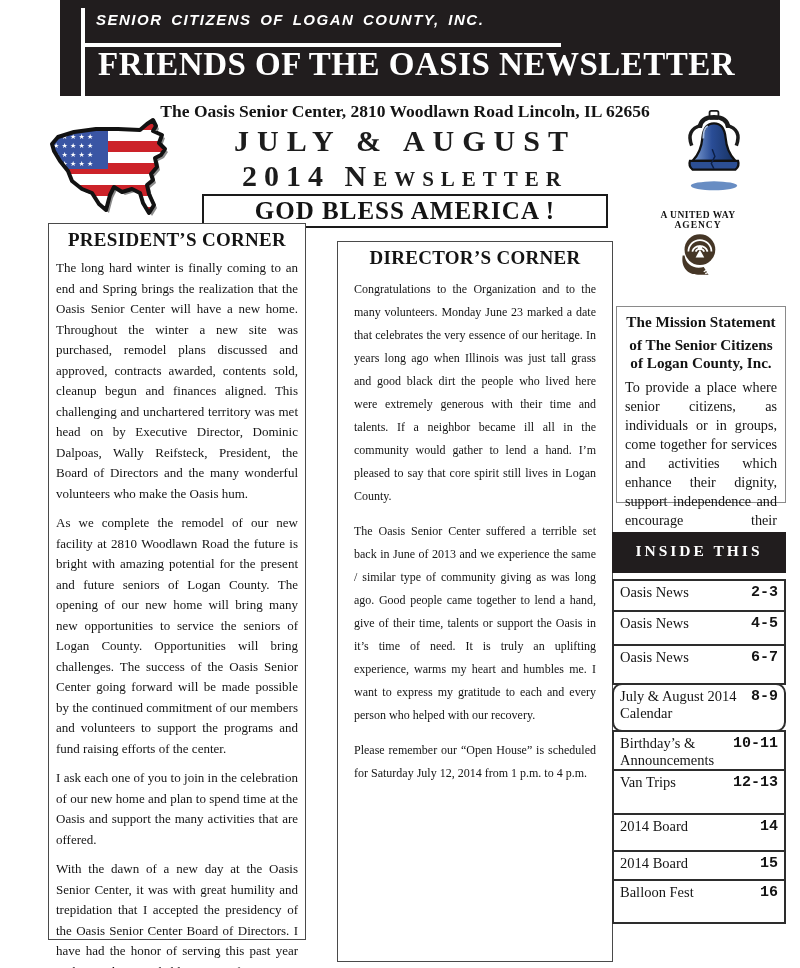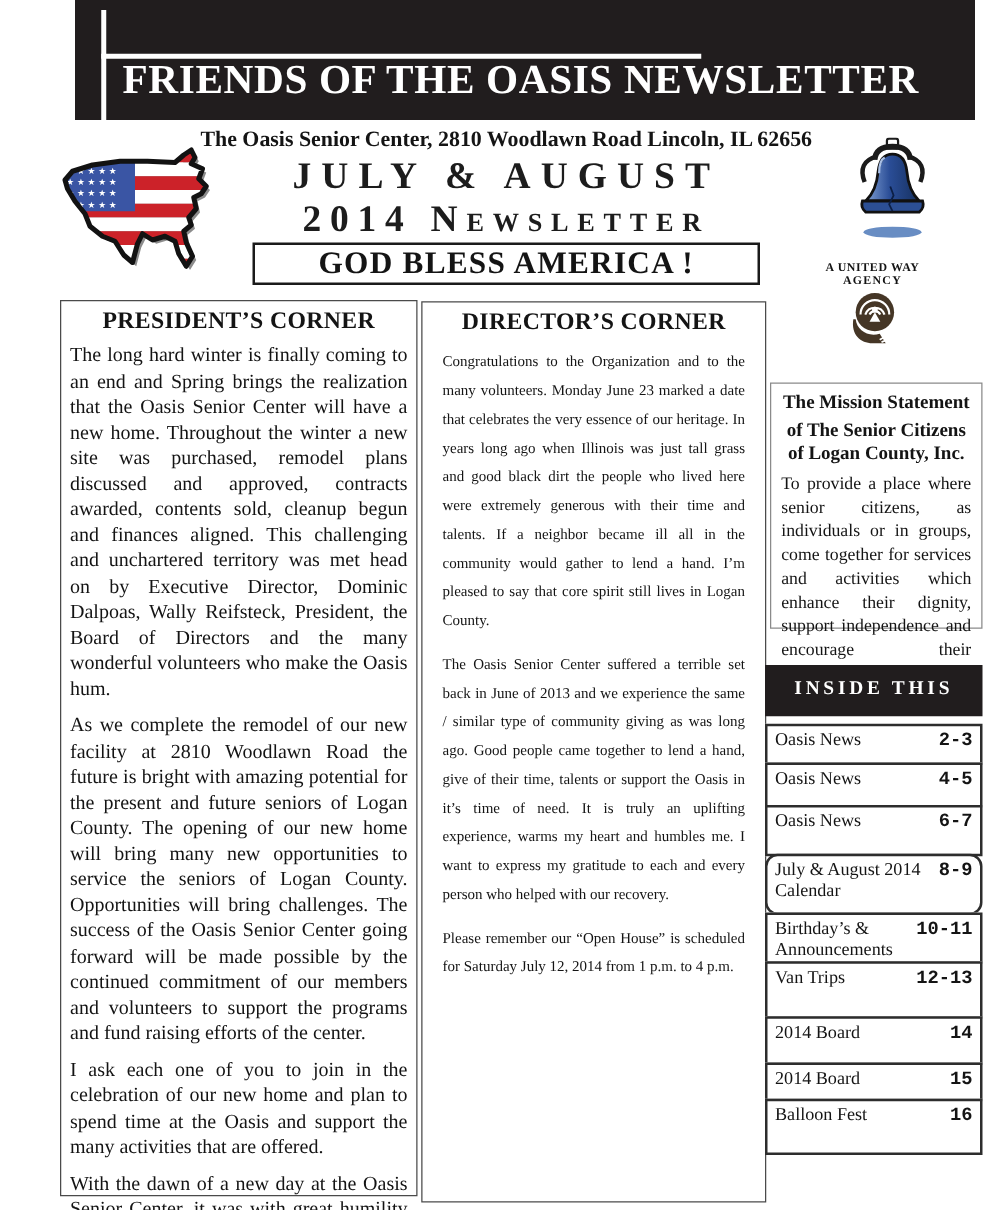--- a/index.html
+++ b/index.html
@@ -30,23 +30,23 @@
   .flag{position:absolute;left:42px;top:116px;width:148px;height:114px;}
   .bell{position:absolute;left:676px;top:110px;width:76px;height:82px;}
   .uw{position:absolute;left:648px;top:210px;width:100px;text-align:center;}
   .uw-t1{font-size:9.5px;font-weight:bold;letter-spacing:.5px;}
   .uw-t2{font-size:9.5px;font-weight:bold;letter-spacing:1px;}
   .uw-logo{margin-top:2px;}
 
   
   .col{position:absolute;box-sizing:border-box;border:1.5px solid #4a4a4a;background:#fff;}
   .col h2{margin:5px 0 2px 0;text-align:center;font-size:19px;letter-spacing:.3px;}
-  .pres{left:48px;top:240px;width:286px;height:717px;padding:0 7px;}
+  .pres{left:48px;top:223px;width:258px;height:717px;padding:0 7px;}
   .dir {left:337px;top:241px;width:276px;height:721px;padding:0 16px;}
-  .body-p{margin:7px 0 9px 0;font-size:16px;line-height:20.5px;text-align:justify;}
+  .body-p{margin:7px 0 9px 0;font-size:13px;line-height:20.5px;text-align:justify;}
   .dir-p{font-size:12px;line-height:23px;margin:9px 0 12px 0;}
 
   
   .mission{position:absolute;left:616px;top:306px;width:170px;height:197px;box-sizing:border-box;
            border:1px solid #8a8a8a;padding:6px 8px 0 8px;background:#fff;}
   .m-t1{font-weight:bold;font-size:15.2px;text-align:center;}
   .m-t2{font-weight:bold;font-size:15.2px;text-align:center;margin-top:5px;}
   .m-body{font-size:14.2px;line-height:19px;text-align:justify;margin-top:6px;}
 
   
@@ -69,20 +69,21 @@
   .toc-row:nth-child(8){min-height:31px;}
   .toc-row:nth-child(9){min-height:45px;}
 </style>
 </head>
 <body>
 
 <div class="page">
 
   <header class="masthead">
     <div class="mast-vline"></div>
+    <div class="mast-org">SENIOR CITIZENS OF LOGAN COUNTY, INC.</div>
     <div class="mast-hline"></div>
     <h1 class="mast-title">FRIENDS OF THE OASIS NEWSLETTER</h1>
   </header>
 
   <div class="address">The Oasis Senior Center, 2810 Woodlawn Road Lincoln, IL  62656</div>
 
   <div class="flag">
     <svg width="148" height="114" viewBox="0 0 148 114">
       <defs>
         <clipPath id="usaClip">

